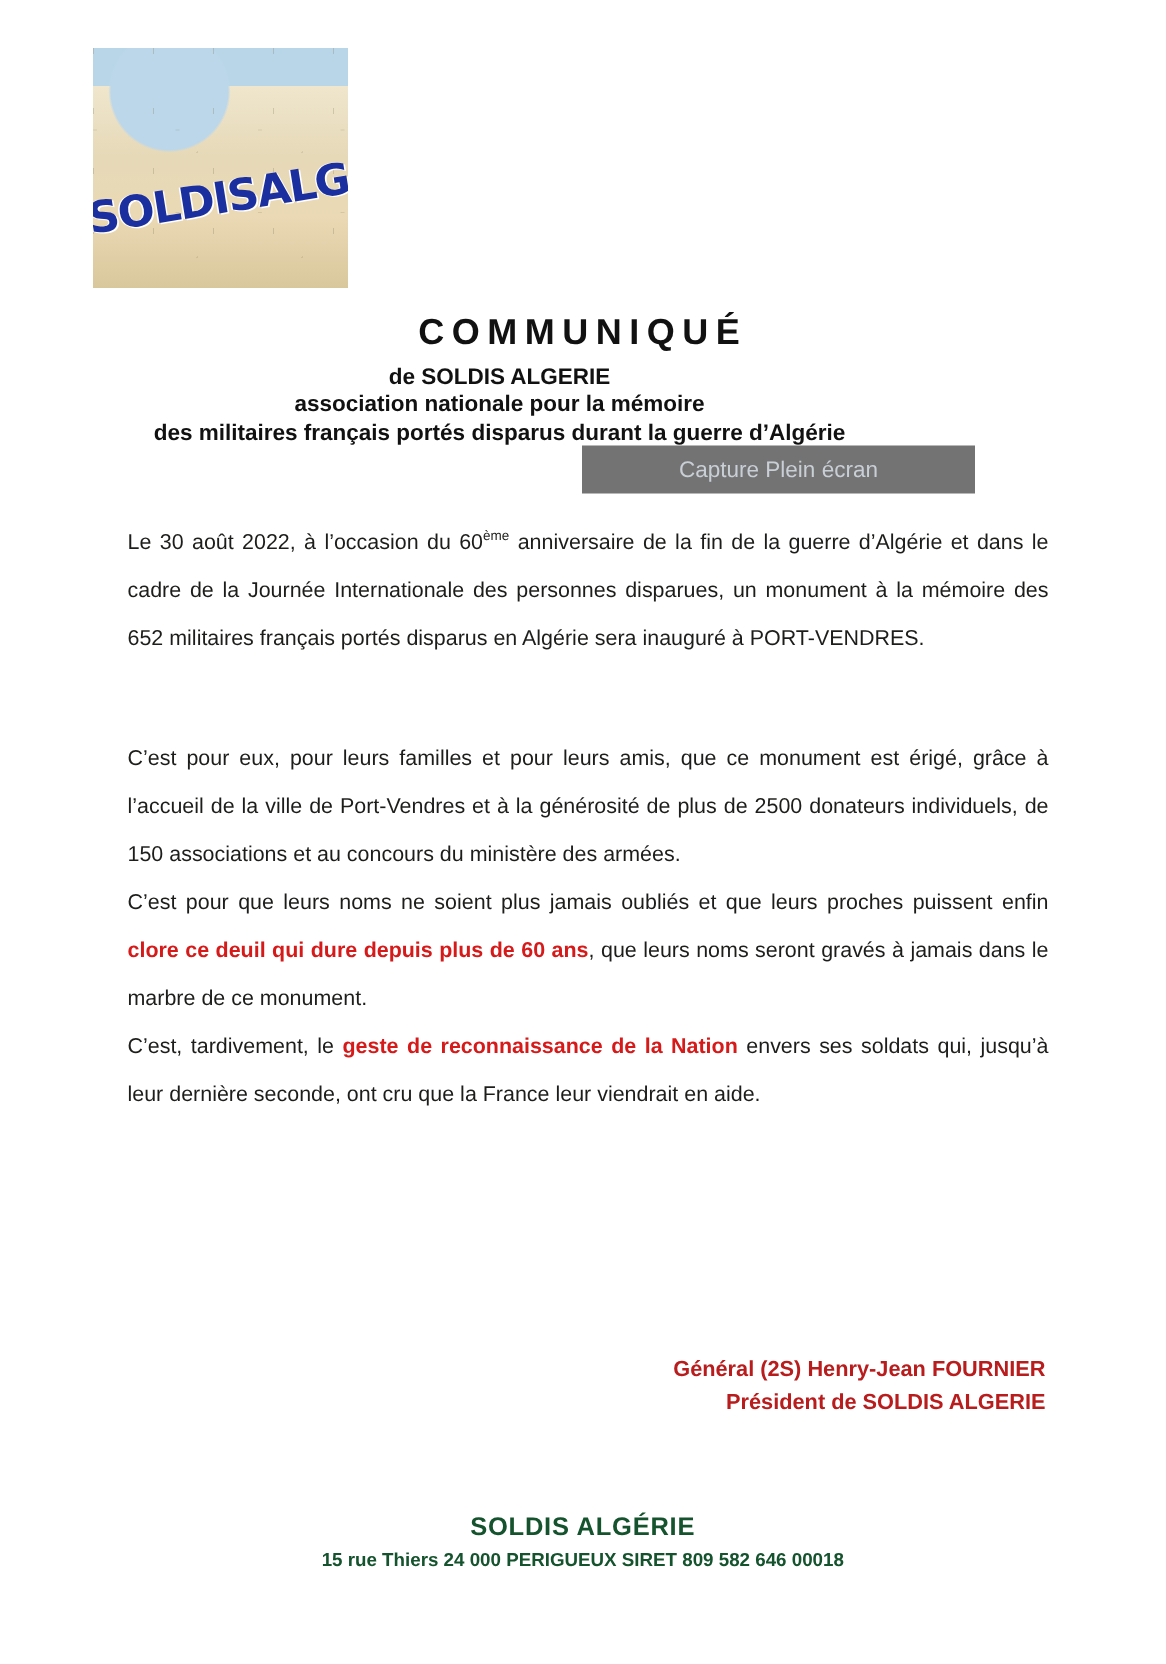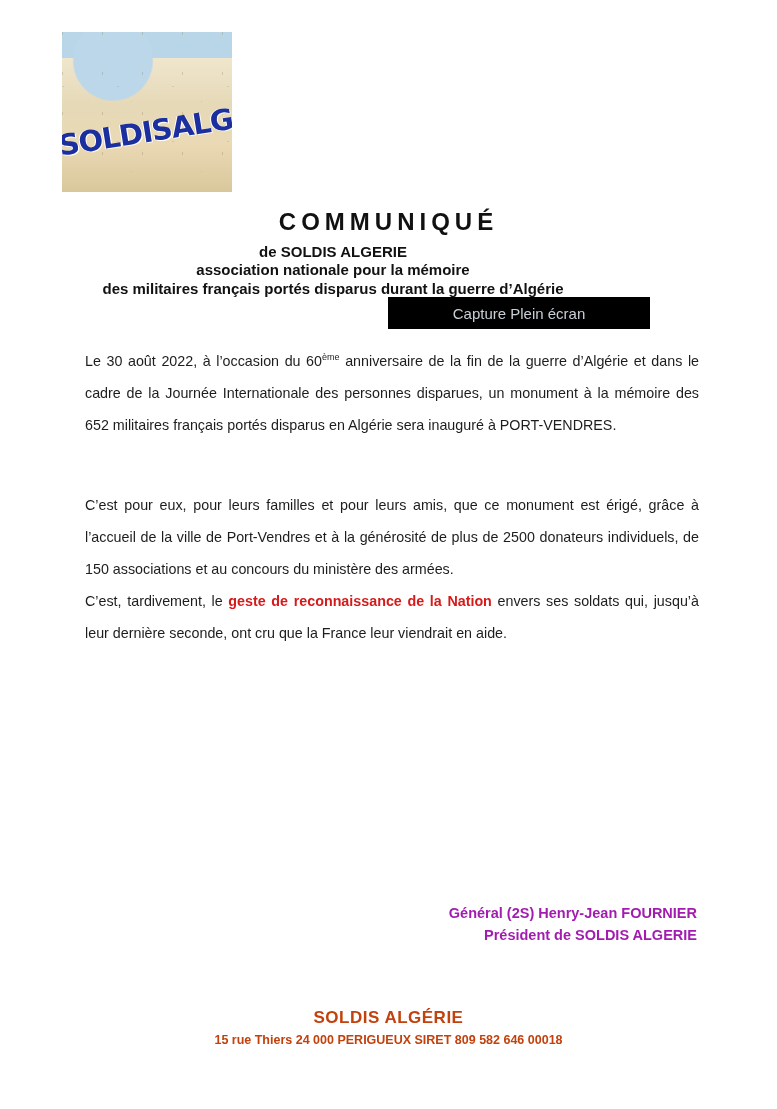--- a/index.html
+++ b/index.html
@@ -87,21 +87,21 @@
   .sub2 { top: 261px; }
   .sub3 { top: 280px; }
 
   
   .capture-overlay {
     position: absolute;
     left: 388px;
     top: 297px;
     width: 262px;
     height: 32px;
-    background: #000000;
+    background: #737373;
     color: #c9cfd6;
     font-size: 15px;
     display: flex;
     align-items: center;
     justify-content: center;
   }
 
   
   .body-text {
     position: absolute;
@@ -120,31 +120,31 @@
 
   
   .signature {
     position: absolute;
     right: 80px;
     top: 902px;
     text-align: right;
     font-size: 14.5px;
     font-weight: 700;
     line-height: 22px;
-    color: #a21caf;
+    color: #b91c1c;
   }
 
   
   .footer {
     position: absolute;
     left: 0;
     top: 1008px;
     width: 777px;
     text-align: center;
-    color: #c2410c;
+    color: #14532d;
   }
   .footer-title {
     font-size: 17px;
     font-weight: 700;
     letter-spacing: .5px;
     margin-bottom: 4px;
   }
   .footer-line {
     font-size: 12.5px;
     font-weight: 700;
@@ -168,20 +168,21 @@
 
 <div class="capture-overlay">
   <span>Capture Plein écran</span>
 </div>
 
 <div class="body-text">
   <p><span>Le 30 août 2022, à l’occasion du 60</span><sup>ème</sup><span> anniversaire de la fin de la guerre d’Algérie et dans le cadre de la Journée Internationale des personnes disparues, un monument à la mémoire des 652 militaires français portés disparus en Algérie sera inauguré à PORT-VENDRES.</span></p>
   <div class="gap"></div>
   <div class="gap"></div>
   <p>C’est pour eux, pour leurs familles et pour leurs amis, que ce monument est érigé, grâce à l’accueil de la ville de Port-Vendres et à la générosité de plus de 2500 donateurs individuels, de 150 associations et au concours du ministère des armées.</p>
+  <p><span>C’est pour que leurs noms ne soient plus jamais oubliés et que leurs proches puissent enfin </span><span class="red">clore ce deuil qui dure depuis plus de 60 ans</span><span>, que leurs noms seront gravés à jamais dans le marbre de ce monument.</span></p>
   <p><span>C’est, tardivement, le </span><span class="red">geste de reconnaissance de la Nation</span><span> envers ses soldats qui, jusqu’à leur dernière seconde, ont cru que la France leur viendrait en aide.</span></p>
 </div>
 
 <div class="signature">
   <div>Général (2S) Henry-Jean FOURNIER</div>
   <div>Président de SOLDIS ALGERIE</div>
 </div>
 
 <div class="footer">
   <div class="footer-title">SOLDIS ALGÉRIE</div>

